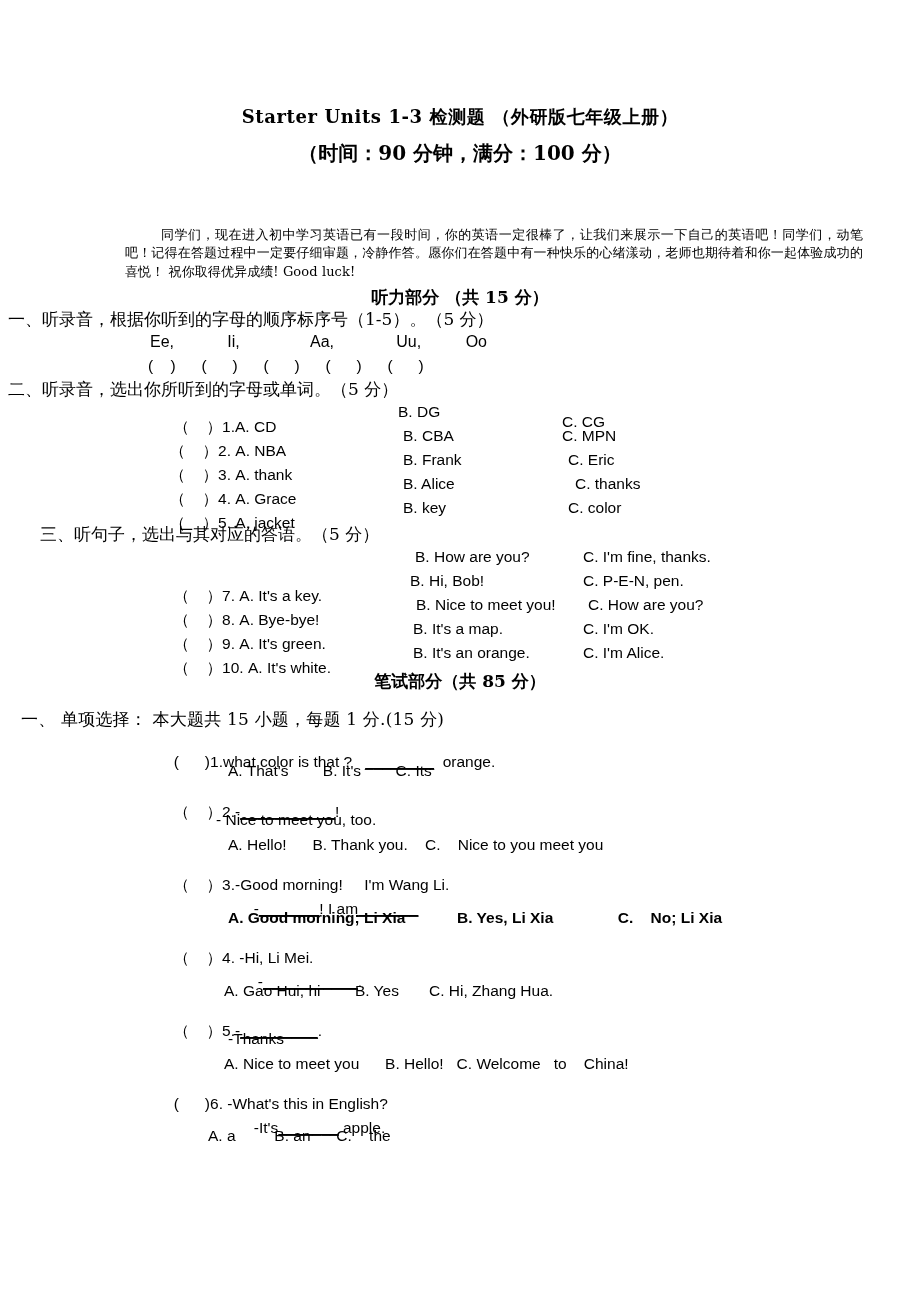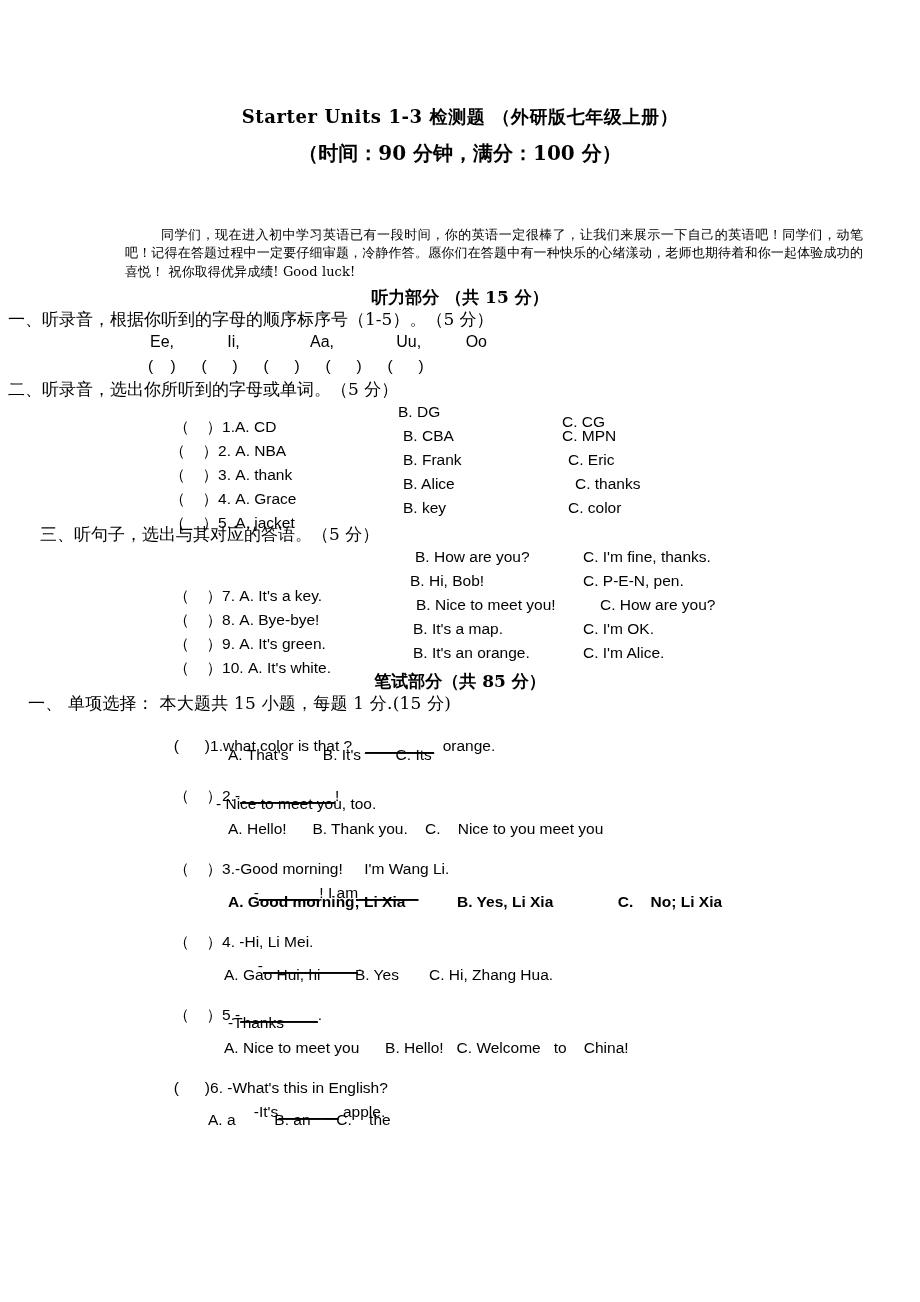--- a/index.html
+++ b/index.html
@@ -71,22 +71,23 @@
   
   .instr {
     font-family: "DejaVu Serif", serif;
     font-size: 17px;
     margin: 0;
     padding-left: 8px;
     line-height: 1.3;
     white-space: nowrap;
   }
   .instr.written-head {
-    padding-left: 28px;
+    padding-left: 21px;
     letter-spacing: 0.2px;
+    margin-top: 16px;
   }
 
   
   .letters-row {
     font-size: 16px;
     line-height: 1.5;
     margin: 0;
     padding-left: 150px;
     white-space: pre;
   }
@@ -169,21 +170,21 @@
     <div class="abs" style="left:148px;top:28px;">
       <span>（    ）</span><span>7. </span><span>A. It's a key.</span>
     </div>
     <div class="abs" style="left:410px;top:28px;">B. Hi, Bob!</div>
     <div class="abs" style="left:583px;top:28px;">C. P-E-N, pen.</div>
 
     <div class="abs" style="left:148px;top:52px;">
       <span>（    ）</span><span>8. </span><span>A. Bye-bye!</span>
     </div>
     <div class="abs" style="left:416px;top:52px;">B. Nice to meet you!</div>
-    <div class="abs" style="left:588px;top:52px;margin-left:12px;">C. How are you?</div>
+    <div class="abs" style="left:588px;top:52px;">C. How are you?</div>
 
     <div class="abs" style="left:148px;top:76px;">
       <span>（    ）</span><span>9. </span><span>A. It's green.</span>
     </div>
     <div class="abs" style="left:413px;top:76px;">B. It's a map.</div>
     <div class="abs" style="left:583px;top:76px;">C. I'm OK.</div>
 
     <div class="abs" style="left:148px;top:100px;">
       <span>（    ）</span><span>10. </span><span>A. It's white.</span>
     </div>

